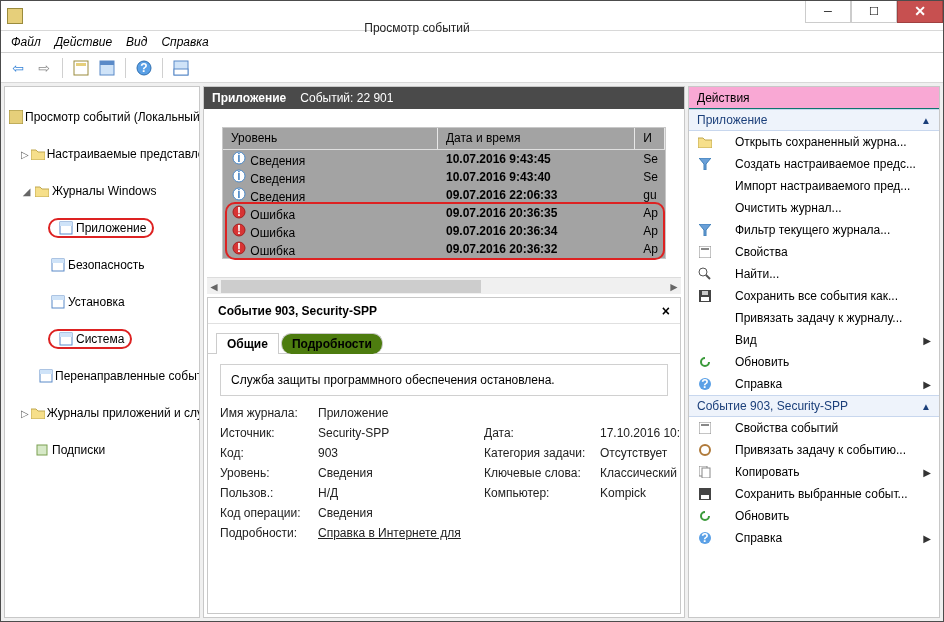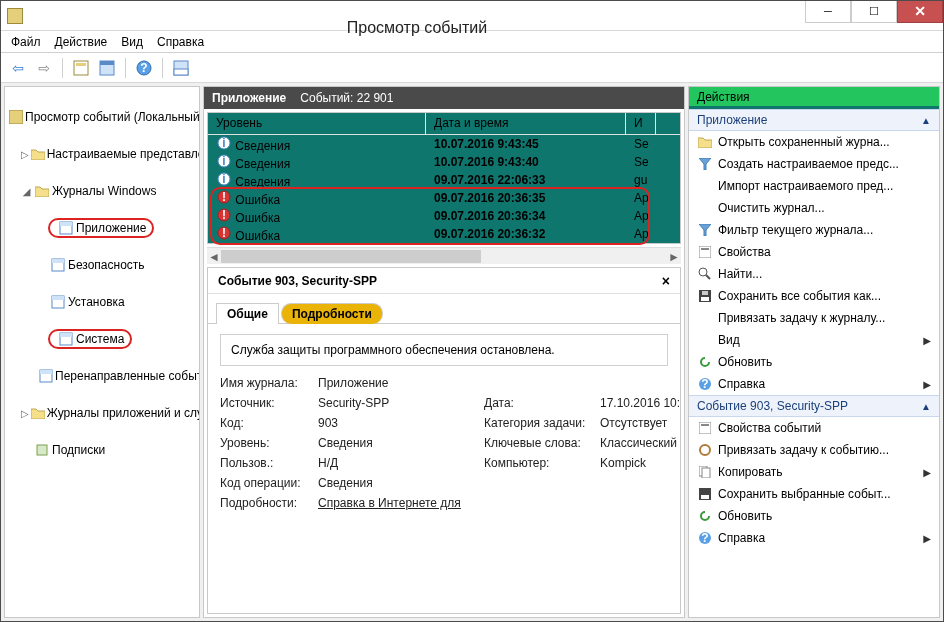--- a/index.html
+++ b/index.html
@@ -1,73 +1,73 @@
 <!DOCTYPE html>
 <html><head>
 <meta charset="utf-8">
 <style>
 * { box-sizing: border-box; font-family: "Segoe UI", Tahoma, sans-serif; font-size: 12px; }
 body { margin: 0; background: #585858; padding: 6px; }
 .window { width: 944px; height: 622px; background: #fff; border: 1px solid #4c4c4c; display: flex; flex-direction: column; position: relative; margin: -6px; }
 .titlebar { height: 30px; background: #fff; display: flex; align-items: center; border-bottom: 1px solid #d8d8d8; padding-left: 6px; }
 .titlebar .icon-app { width: 16px; height: 16px; background: #e6cf7a; border: 1px solid #9a8b3c; margin-right: 6px; }
-.titlebar .title { flex: 1; text-align: center; font-size: 16px; color: #222; margin-top: 25px; }
+.titlebar .title { flex: 1; text-align: center; font-size: 12px; color: #222; margin-top: 25px; }
 .win-buttons { display: flex; height: 22px; margin-top: -8px; }
 .win-btn { width: 46px; height: 22px; display: flex; align-items: center; justify-content: center; font-size: 11px; }
 .win-btn.min, .win-btn.max { background: #fff; border: 1px solid #ccc; border-top: none; }
 .win-btn.close { background: #c75050; color: #fff; border: 1px solid #a04040; border-top: none; font-size: 14px; font-weight: bold; }
-.menubar { height: 22px; display: flex; align-items: center; gap: 14px; padding: 0 10px; border-bottom: 1px solid #d0d0d0; }
+.menubar { height: 22px; display: flex; align-items: center; gap: 14px; padding: 0 10px; border-bottom: 1px solid #d0d0d0; font-style: italic; }
 .menubar span { cursor: default; }
 .toolbar { height: 30px; display: flex; align-items: center; gap: 4px; padding: 0 6px; border-bottom: 1px solid #d8d8d8; }
 .tb-btn { width: 22px; height: 22px; border: 1px solid transparent; display: flex; align-items: center; justify-content: center; }
 .arrow { font-size: 14px; }
 .arrow.blue { color: #2f7fd6; }
 .arrow.gray { color: #888; }
 .sep { width: 1px; height: 20px; background: #d0d0d0; margin: 0 3px; }
 .content { flex: 1; display: flex; min-height: 0; padding: 3px; gap: 3px; background: #f0f0f0; }
 .pane { background: #fff; border: 1px solid #c8c8c8; display: flex; flex-direction: column; min-height: 0; overflow: hidden; }
 .pane.left { width: 196px; }
 .pane.mid { flex: 1; min-width: 0; }
 .pane.right { width: 252px; }
 .tree { flex: 1; overflow: auto; padding: 2px 0; }
 .tree-item { display: flex; align-items: center; height: 18px; padding-left: 2px; white-space: nowrap; cursor: default; margin-top: 19px; }
 .tree-item .exp { width: 11px; text-align: center; color: #666; font-size: 10px; }
 .ind1 { padding-left: 16px; } .ind2 { padding-left: 32px; }
 .t-icon { width: 16px; height: 16px; display: inline-flex; align-items: center; justify-content: center; margin: 0 2px; }
 .ring { border: 2px solid #d22; border-radius: 11px; padding: 0 6px; display: inline-flex; align-items: center; }
 .mid-head { height: 22px; background: #4a4a4a; color: #fff; display: flex; align-items: center; padding: 0 8px; gap: 14px; font-size: 12px; }
 .mid-head b { font-weight: bold; }
-.listview { flex: 0 0 auto; border: 1px solid #c8c8c8; margin: 3px; display: flex; flex-direction: column; background: #0f766e; }
+.listview { flex: 0 0 auto; border: 1px solid #c8c8c8; margin: 18px; display: flex; flex-direction: column; background: #a3a3a3; }
 .lv-head { display: flex; height: 22px; border-bottom: 1px solid #e0e0e0; }
 .lv-head .col { padding: 3px 8px; border-right: 1px solid #e8e8e8; font-weight: 400; }
 .lv-body { position: relative; }
 .lv-row { display: flex; height: 18px; align-items: center; }
 .lv-row .cell { padding: 0 8px; overflow: hidden; white-space: nowrap; }
 .col-level { width: 218px; } .col-date { width: 200px; font-weight: bold; } .col-src { width: 30px; }
 .errbox { position: absolute; border: 2px solid #d22; border-radius: 10px; pointer-events: none; }
 .hscroll { height: 17px; background: #f0f0f0; border-top: 1px solid #dcdcdc; margin: 0 3px 3px 3px; position: relative; }
 .hscroll .thumb { position: absolute; left: 14px; top: 2px; width: 260px; height: 13px; background: #cdcdcd; }
 .hscroll .larr, .hscroll .rarr { position: absolute; top: 0; width: 14px; height: 17px; display: flex; align-items: center; justify-content: center; color: #666; }
 .hscroll .larr { left: 0; } .hscroll .rarr { right: 0; }
 .detail-wrap { flex: 1; border: 1px solid #c8c8c8; margin: 0 3px 3px 3px; display: flex; flex-direction: column; min-height: 0; overflow: hidden; }
 .detail-title { height: 26px; display: flex; align-items: center; padding: 0 10px; border-bottom: 1px solid #e0e0e0; font-weight: bold; }
 .detail-title .x { margin-left: auto; font-size: 14px; font-weight: bold; }
 .tabs { display: flex; padding: 8px 8px 0 8px; border-bottom: 1px solid #ccc; font-weight: bold; }
 .tab { padding: 3px 10px; border: 1px solid #ccc; border-bottom: none; background: #fff; margin-right: 2px; position: relative; top: 1px; }
-.tab.inactive { background: #eab308; border-radius: 10px; }
+.tab.inactive { background: #4d7c0f; border-radius: 10px; }
 .detail-body { flex: 1; padding: 10px 12px; overflow: hidden; }
 .msgbox { border: 1px solid #d0d0d0; padding: 8px 10px; margin-bottom: 10px; }
 .kvgrid { display: grid; grid-template-columns: 92px 160px 110px 120px; row-gap: 6px; column-gap: 6px; }
 .kvgrid .k { color: #222; } .kvgrid .v { color: #222; }
 .link { color: #0b57d0; text-decoration: underline; }
-.right-head { height: 22px; background: #22c55e; border-bottom: 3px solid #0f766e; display: flex; align-items: center; padding: 0 8px; font-weight: 400; }
+.right-head { height: 22px; background: #f9a8d4; border-bottom: 1px solid #0f766e; display: flex; align-items: center; padding: 0 8px; font-weight: 400; }
 .right-body { flex: 1; overflow: auto; }
 .r-section { background: #eef3fb; border-top: 1px solid #c8d7ee; border-bottom: 1px solid #c8d7ee; padding: 3px 8px; display: flex; align-items: center; color: #1b3f7a; }
 .r-section .chev { margin-left: auto; color: #1b3f7a; font-size: 10px; }
-.r-item { display: flex; align-items: center; height: 22px; padding: 0 8px; gap: 5px; cursor: default; white-space: nowrap; overflow: hidden; }
+.r-item { display: flex; align-items: center; height: 22px; padding: 0 8px; gap: 22px; cursor: default; white-space: nowrap; overflow: hidden; }
 .r-item .arrow-r { margin-left: auto; color: #333; font-size: 10px; }
 .mini-icon { width: 16px; height: 16px; display: inline-flex; align-items: center; justify-content: center; }
 svg { display: block; }
 </style>
 </head>
 <body>
 
 <div class="window">
   <div class="titlebar">
     <span class="icon-app"></span>

